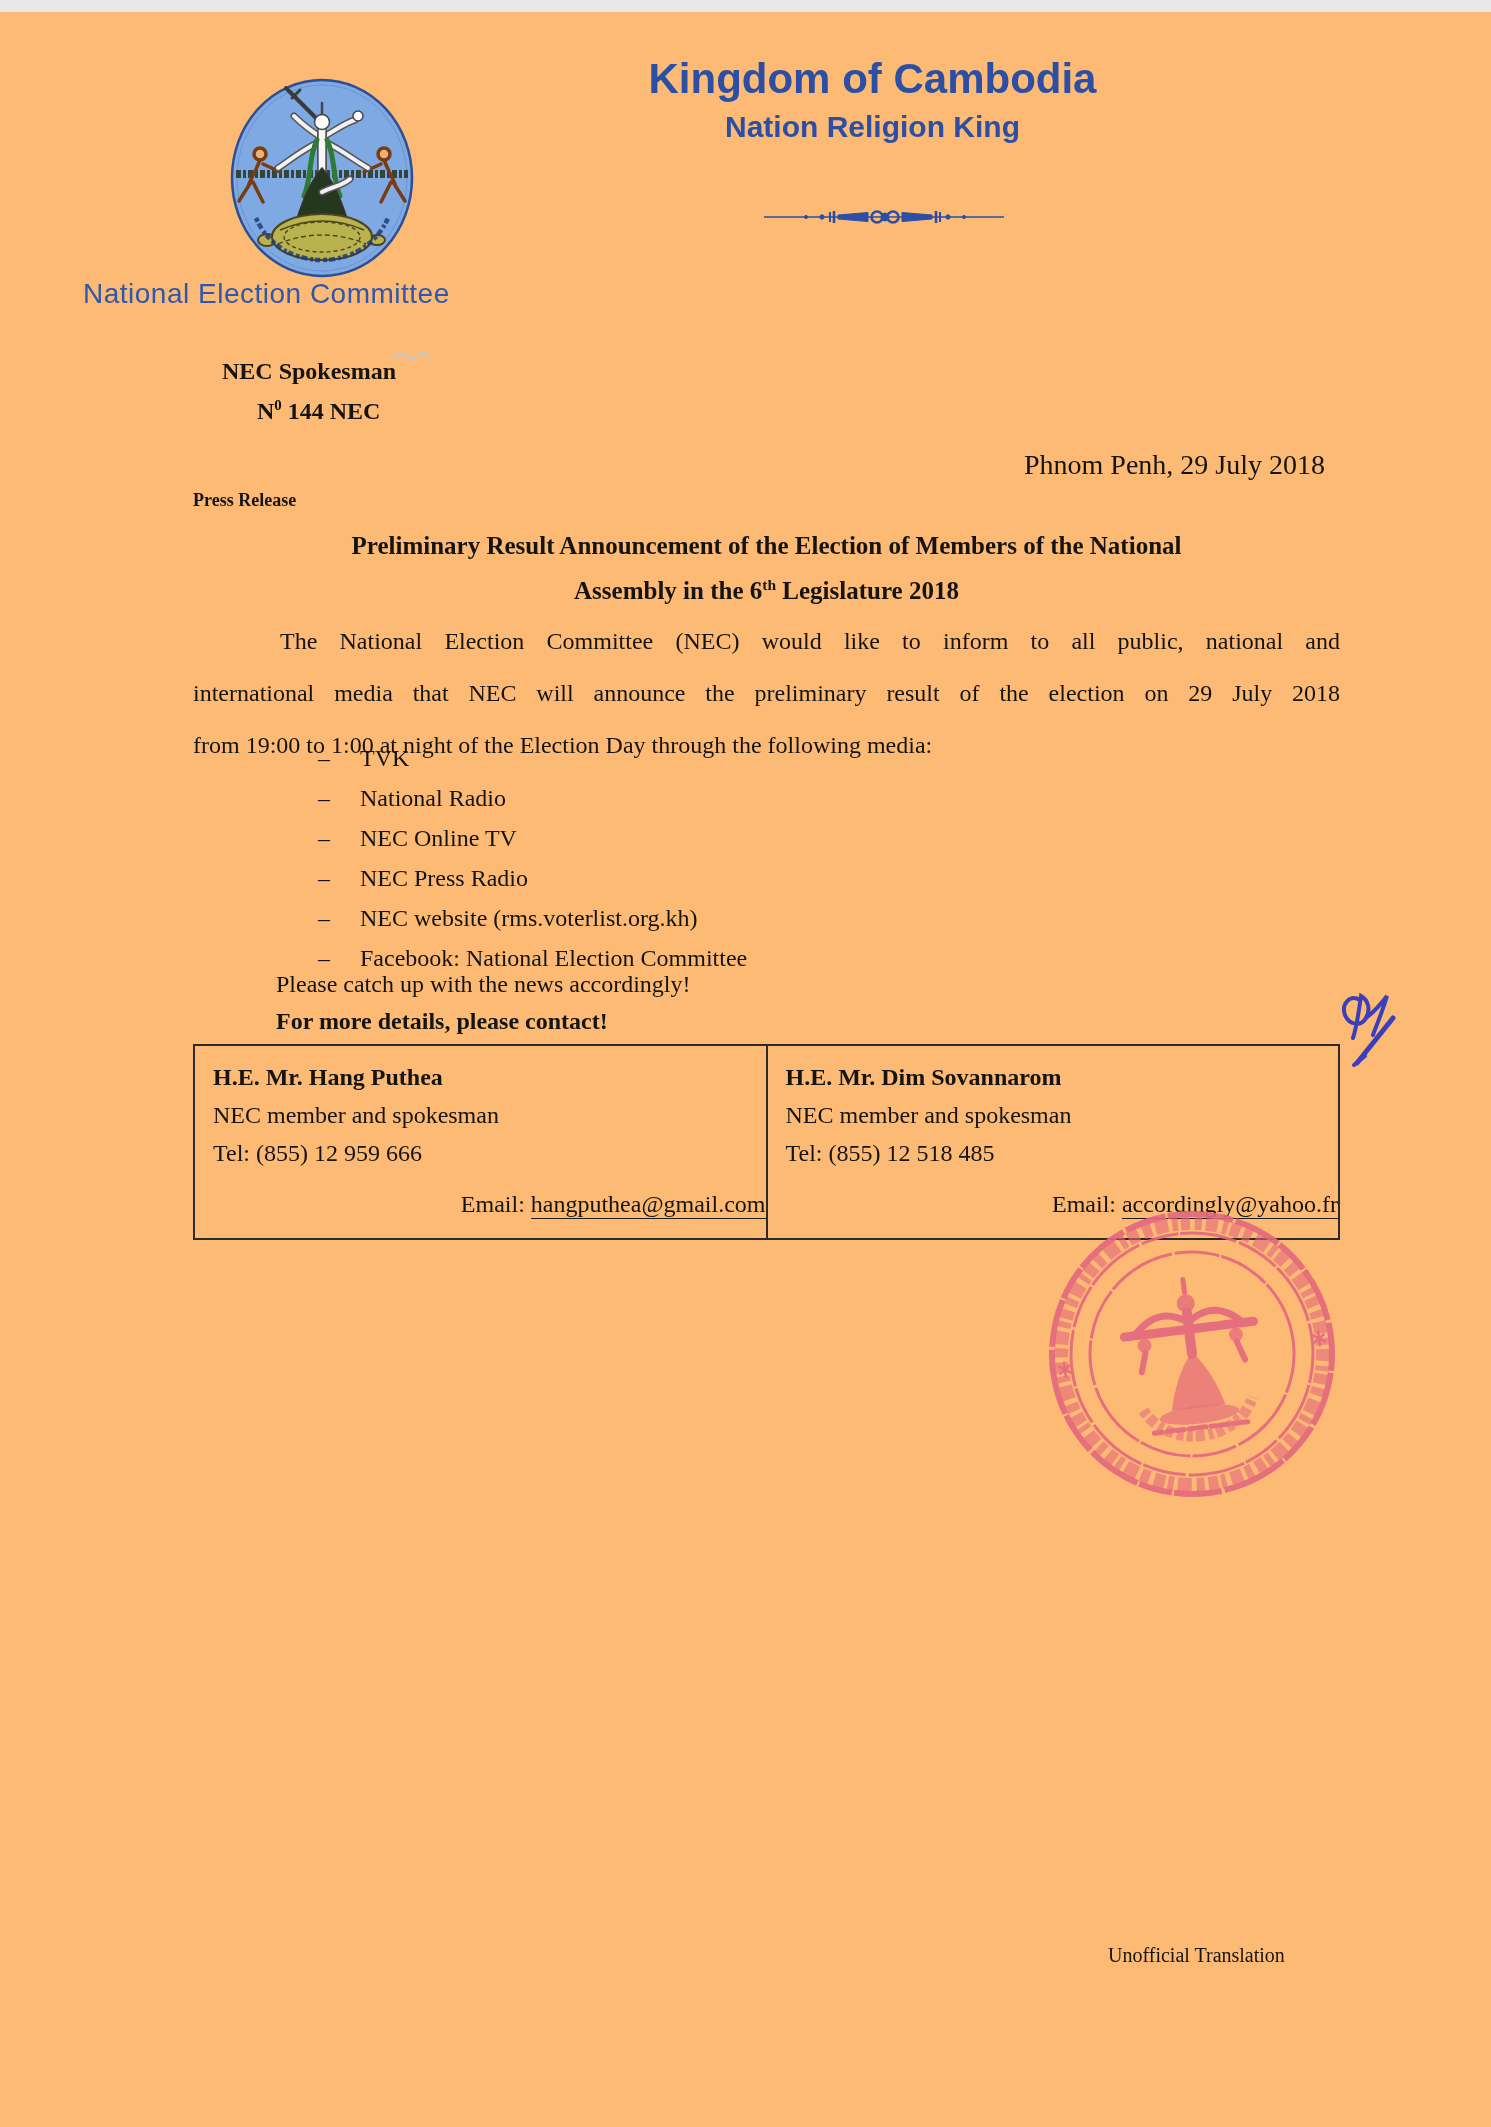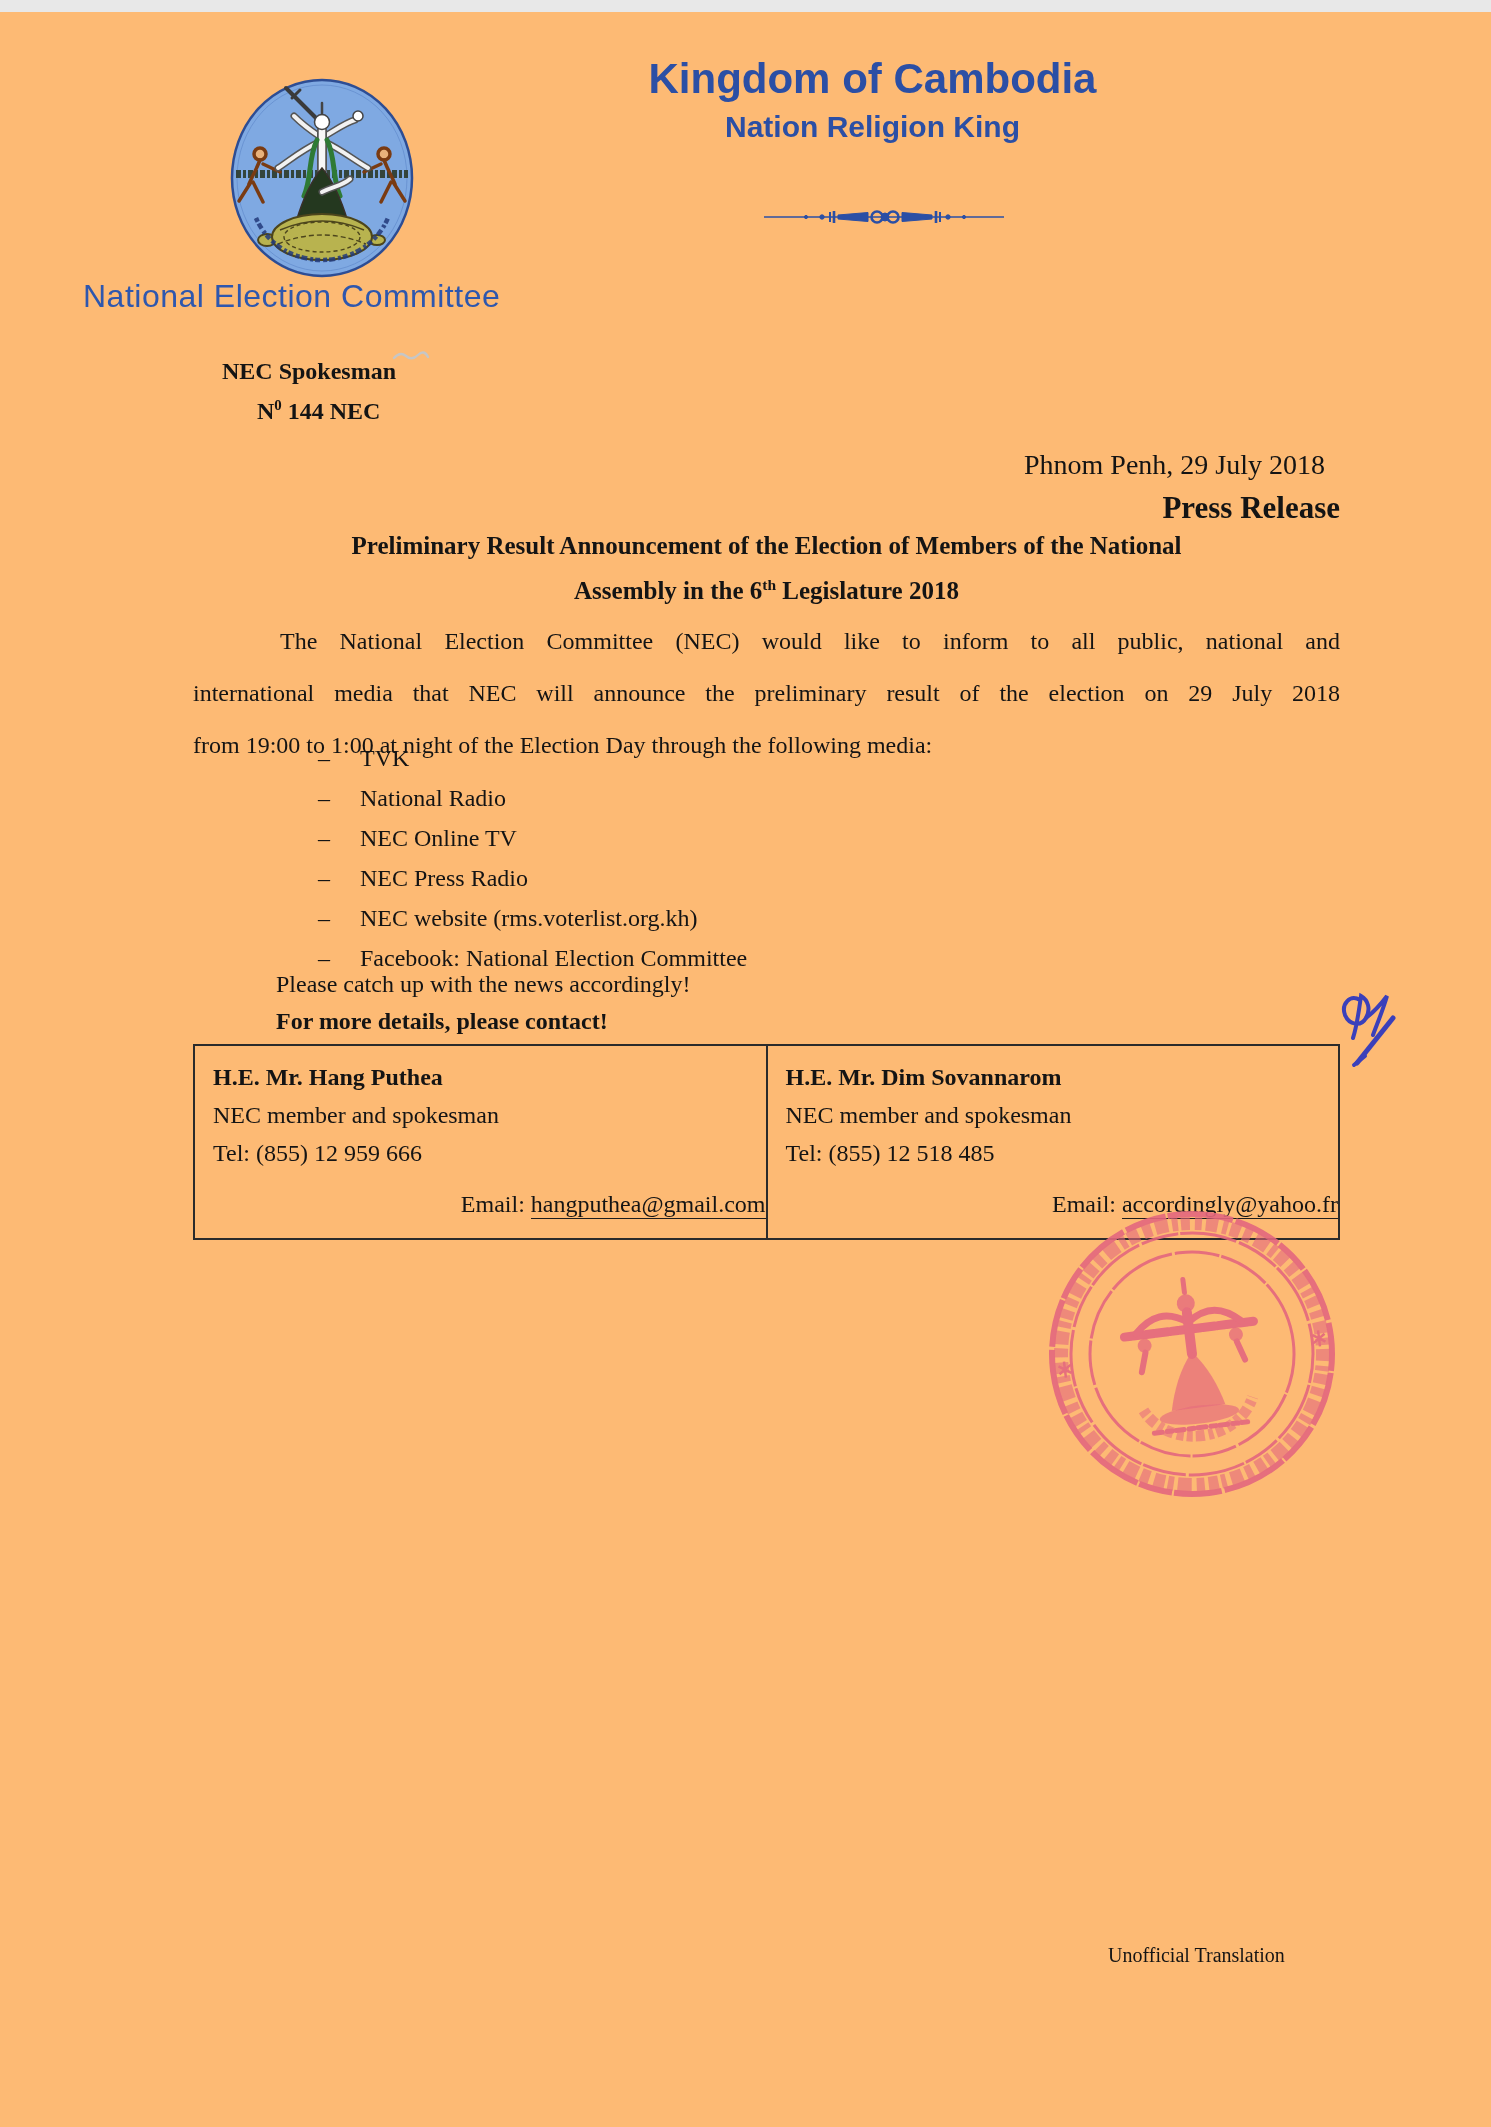--- a/index.html
+++ b/index.html
@@ -10,29 +10,29 @@
   }
   
   .logo{position:absolute;left:222px;top:62px;width:200px;height:210px;}
   .hdr-block{position:absolute;left:520px;top:44px;width:705px;text-align:center;
     font-family:"Liberation Sans","DejaVu Sans",sans-serif;color:#2b4fa5;}
   .kingdom{font-size:42px;font-weight:bold;letter-spacing:0px;line-height:1.1;}
   .motto{font-size:30px;font-weight:bold;margin-top:8px;}
   .divider{position:absolute;left:764px;top:194px;width:240px;height:22px;}
   .org{position:absolute;left:83px;top:266px;width:520px;
     font-family:"Liberation Sans","DejaVu Sans",sans-serif;
-    font-size:32px;color:#2e57ae;letter-spacing:0.5px;}
+    font-size:28px;color:#2e57ae;letter-spacing:0.5px;}
   .spokesman{position:absolute;left:222px;top:346px;font-size:24px;font-weight:bold;}
   .refno{position:absolute;left:257px;top:385px;font-size:24px;font-weight:bold;}
   .refno sup{font-size:0.62em;vertical-align:super;}
   .pencil-mark{position:absolute;left:392px;top:336px;width:38px;height:16px;}
   
   .dateline{position:absolute;left:900px;top:437px;width:425px;text-align:right;font-size:28px;}
-  .pr-title{position:absolute;left:193px;top:478px;width:1147px;text-align:right;
-    font-size:31px;font-weight:bold;}
+  .pr-title{position:absolute;left:193px;top:478px;width:1147px;text-align:left;
+    font-size:18px;font-weight:bold;}
   .doc-title{position:absolute;left:160px;top:514px;width:1213px;text-align:center;
     font-size:25px;font-weight:bold;line-height:39px;}
   .doc-title sup{font-size:0.62em;vertical-align:super;}
   
   .para{position:absolute;left:193px;top:603px;width:1147px;font-size:24px;line-height:52px;}
   .pline{white-space:normal;}
   .pjust{text-align:justify;text-align-last:justify;}
   .pindent{text-indent:87px;}
   .media-list{position:absolute;left:318px;top:726px;font-size:24px;}
   .media-item{display:flex;height:40px;align-items:center;}

